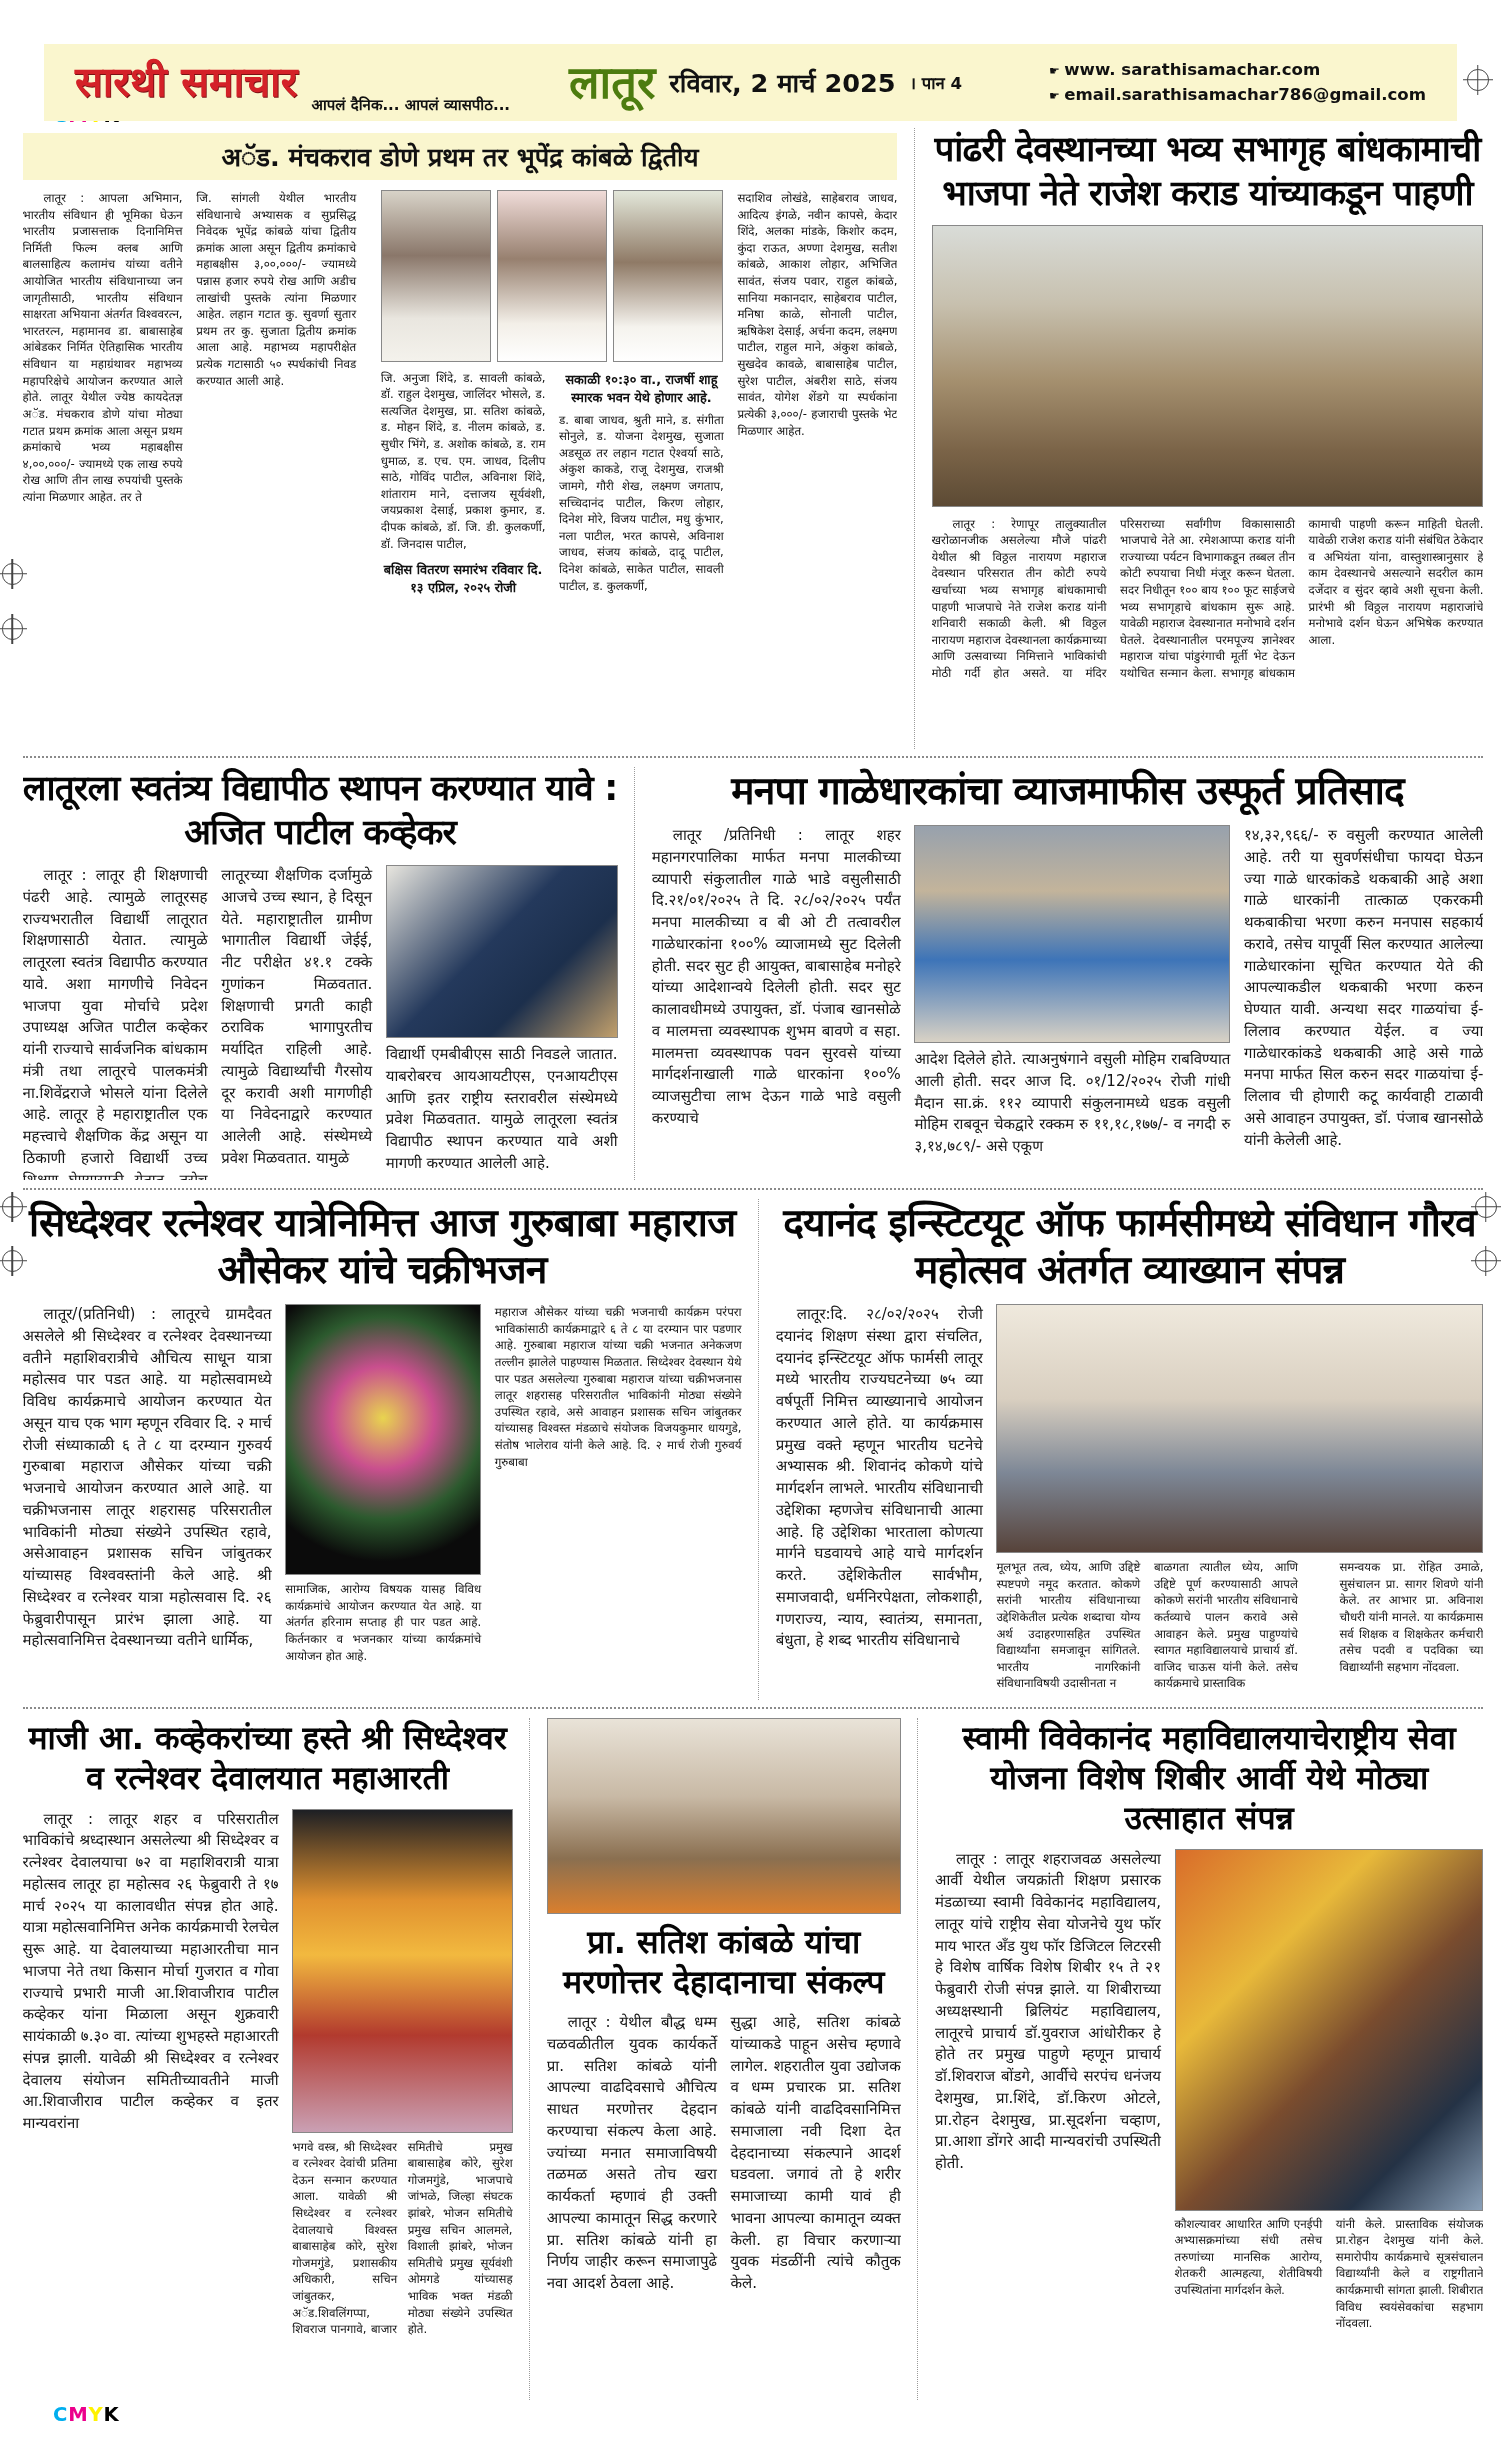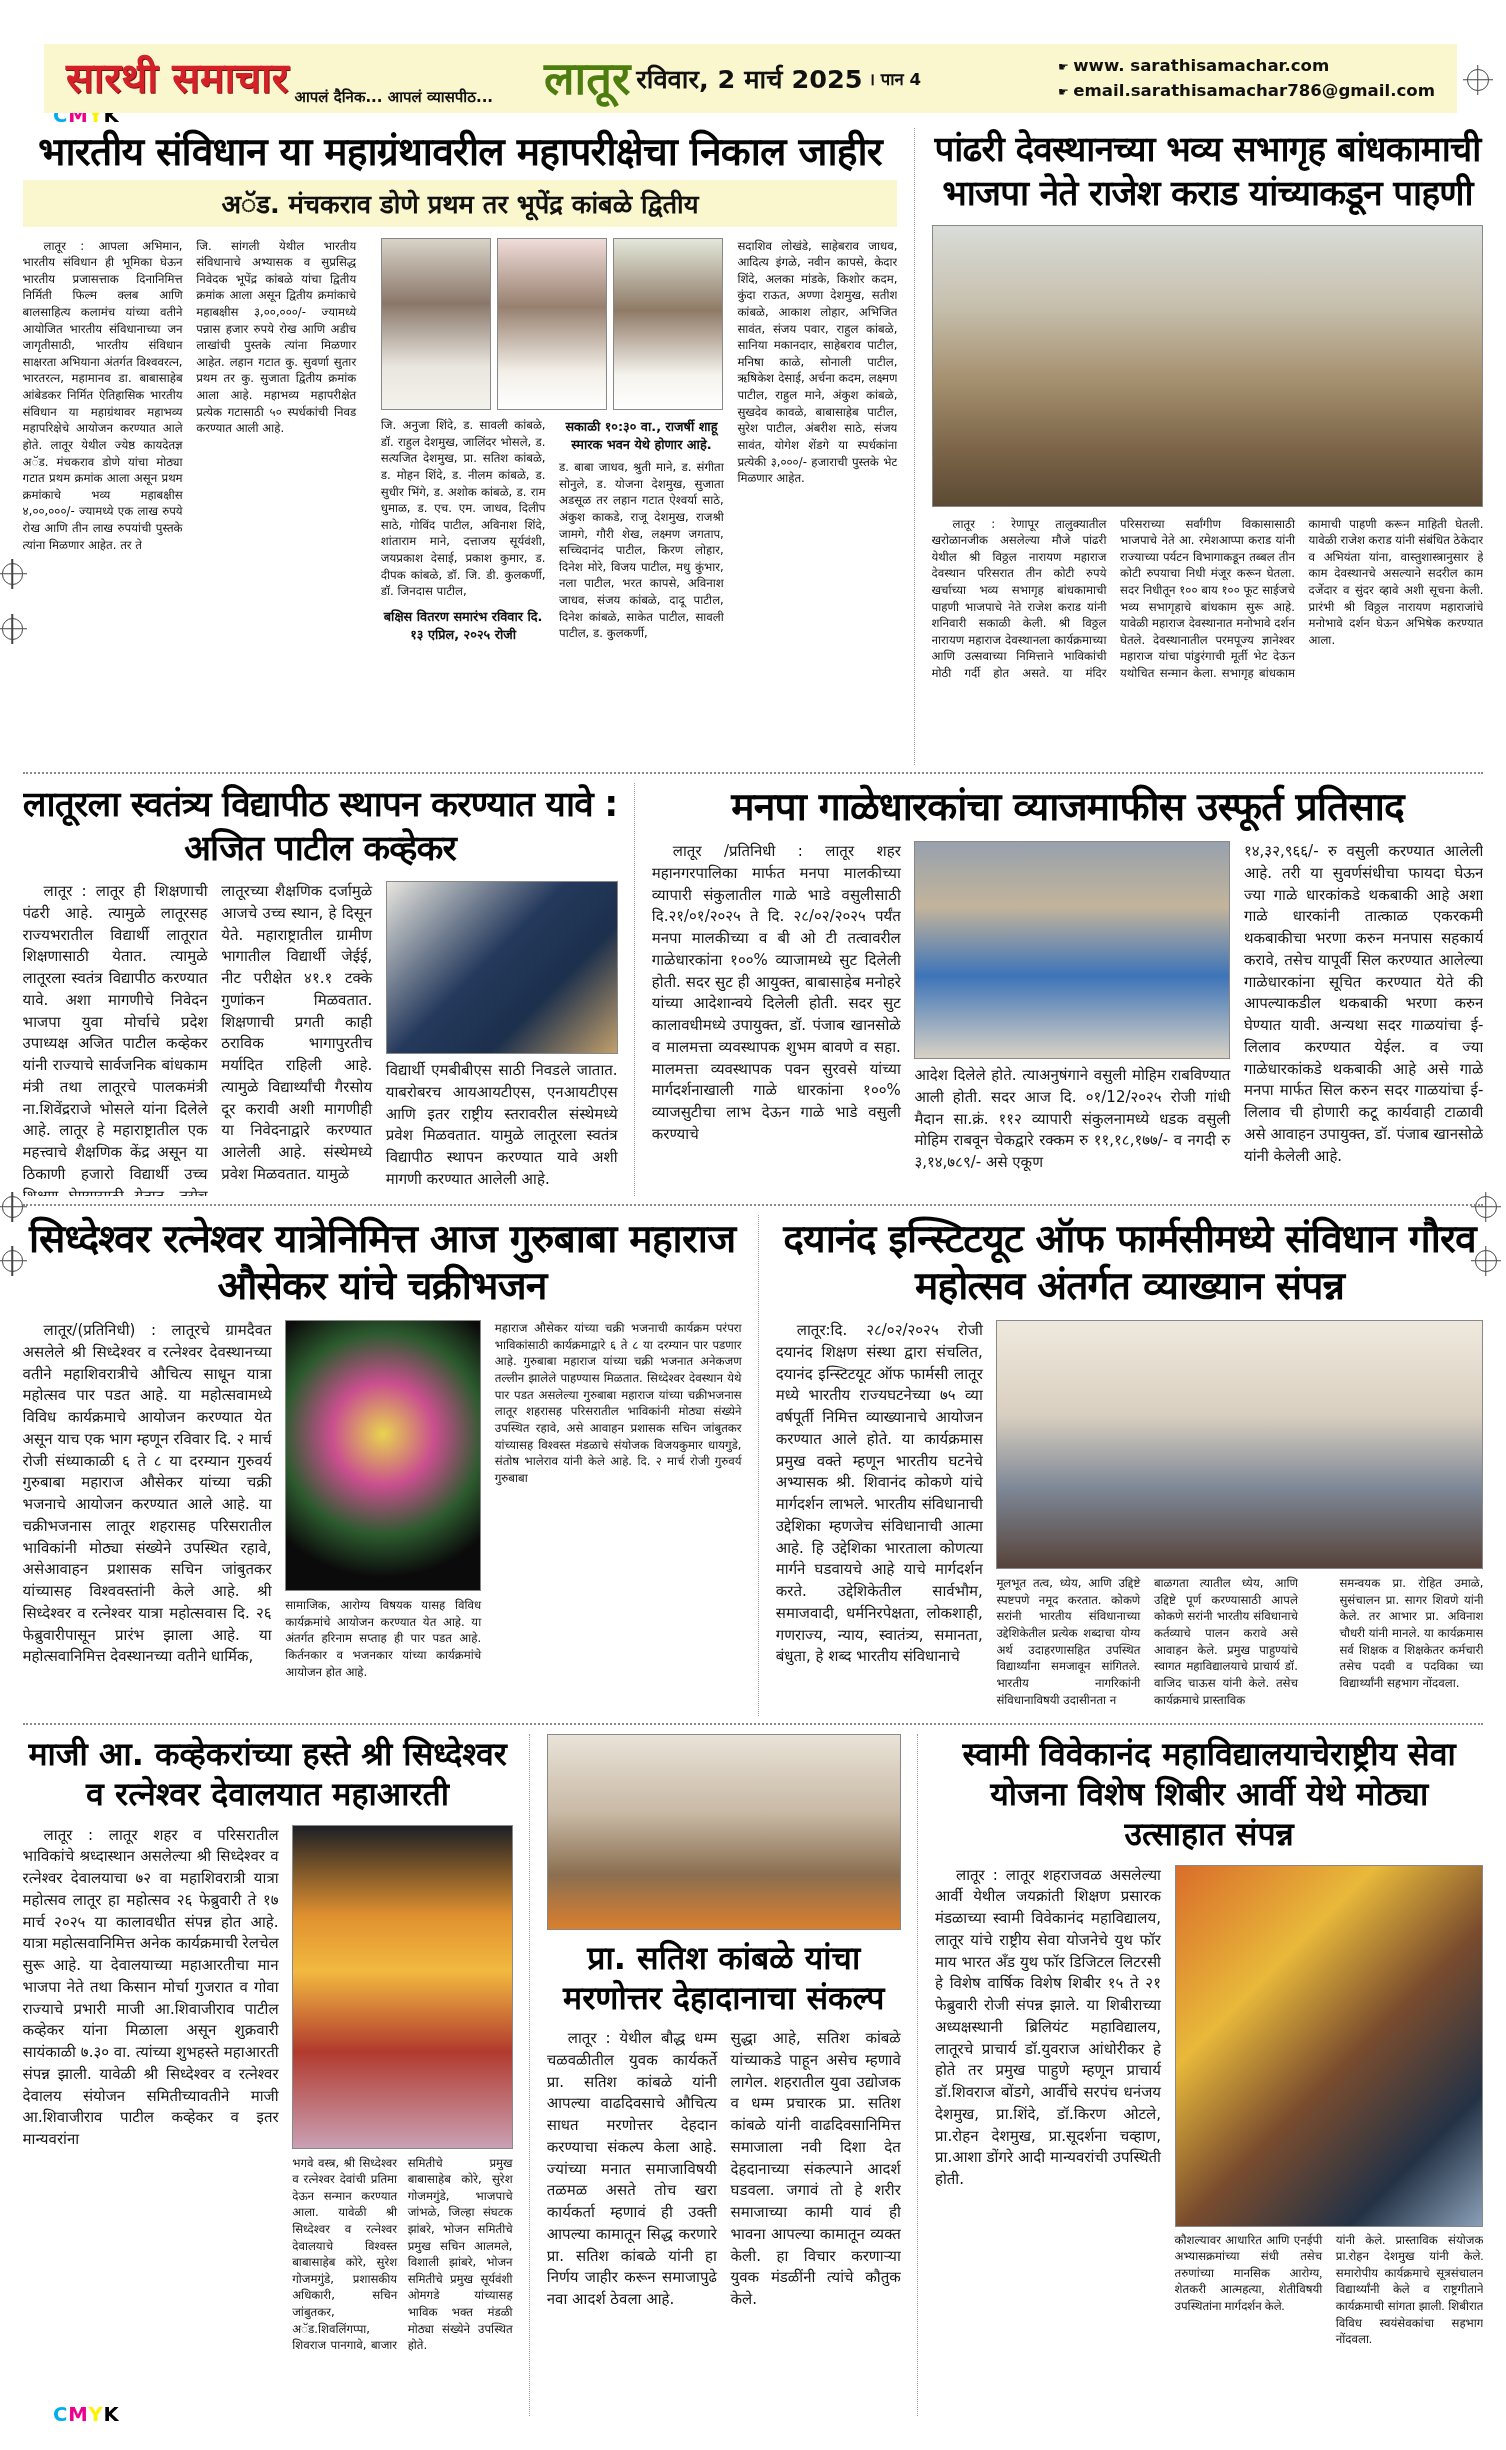--- a/index.html
+++ b/index.html
@@ -5,22 +5,22 @@
   html,body{margin:0;padding:0;background:#ffffff;}
   #page{position:relative;width:1506px;height:2450px;background:#ffffff;overflow:hidden;
         font-family:"DejaVu Sans","Liberation Sans",sans-serif;color:#111;}
   
   .cmyk{position:absolute;font-size:19.6px;font-weight:bold;letter-spacing:0.8px;}
   .cmyk span{display:inline-block;}
   .regmark{position:absolute;width:19.6px;height:19.6px;border:1.5px solid #444;border-radius:50%;}
   .regmark::before{content:'';position:absolute;left:50%;top:-5.3px;bottom:-5.3px;width:1.5px;background:#444;transform:translateX(-50%);}
   .regmark::after{content:'';position:absolute;top:50%;left:-5.3px;right:-5.3px;height:1.5px;background:#444;transform:translateY(-50%);}
   
-  .masthead{position:absolute;left:44px;right:49px;top:44px;height:69px;background:#FAF6CE;
-            display:flex;align-items:center;padding:0 22px;box-sizing:border-box;gap:6px;}
+  .masthead{position:absolute;left:44px;right:49px;top:44px;height:77px;background:#FAF6CE;
+            display:flex;align-items:center;padding:0 31px;box-sizing:border-box;gap:14px;}
   .brand{font-size:41px;font-weight:800;color:#D42128;text-shadow:0.8px 0.8px 0 #7a1014;white-space:nowrap;line-height:1;}
   .tagline{font-size:15px;font-weight:bold;color:#111;align-self:flex-end;margin-bottom:7.5px;white-space:nowrap;}
   .edition{font-size:45px;font-weight:800;color:#4d7c0f;margin-left:45px;white-space:nowrap;line-height:1;}
   .dateline{font-size:25.6px;font-weight:800;white-space:nowrap;}
   .pageno{font-size:16.6px;font-weight:bold;}
   .contact{margin-left:auto;font-size:16.6px;font-weight:bold;line-height:1.5;}
   .contact .ic{font-size:12px;margin-right:4.5px;}
   
   .content{position:absolute;left:22.6px;right:22.6px;top:128px;}
   .row{display:flex;gap:16.6px;}
@@ -78,21 +78,20 @@
       <div><span class="ic">☛</span><span>www. sarathisamachar.com</span></div>
       <div><span class="ic">☛</span><span>email.sarathisamachar786@gmail.com</span></div>
     </div>
   </div>
 
   <div class="content">
 
     <div class="row">
 
       <div style="flex:0 0 870px;">
-        <div class="hl-xl">भारतीय संविधान या महाग्रंथावरील महापरीक्षेचा निकाल जाहीर</div>
         <div class="subband">अॅड. मंचकराव डोणे प्रथम तर भूपेंद्र कांबळे द्वितीय</div>
         <div class="cols" style="height:527px;overflow:hidden;">
           <div class="bodytxt indent" style="flex:0 0 160px;">लातूर : आपला अभिमान, भारतीय संविधान ही भूमिका घेऊन भारतीय प्रजासत्ताक दिनानिमित्त निर्मिती फिल्म क्लब आणि बालसाहित्य कलामंच यांच्या वतीने आयोजित भारतीय संविधानाच्या जन जागृतीसाठी, भारतीय संविधान साक्षरता अभियाना अंतर्गत विश्ववरत्न, भारतरत्न, महामानव डा. बाबासाहेब आंबेडकर निर्मित ऐतिहासिक भारतीय संविधान या महाग्रंथावर महाभव्य महापरिक्षेचे आयोजन करण्यात आले होते. लातूर येथील ज्येष्ठ कायदेतज्ञ अॅड. मंचकराव डोणे यांचा मोठ्या गटात प्रथम क्रमांक आला असून प्रथम क्रमांकाचे भव्य महाबक्षीस ४,००,०००/- ज्यामध्ये एक लाख रुपये रोख आणि तीन लाख रुपयांची पुस्तके त्यांना मिळणार आहेत. तर ते</div>
           <div class="bodytxt" style="flex:0 0 160px;">जि. सांगली येथील भारतीय संविधानाचे अभ्यासक व सुप्रसिद्ध निवेदक भूपेंद्र कांबळे यांचा द्वितीय क्रमांक आला असून द्वितीय क्रमांकाचे महाबक्षीस ३,००,०००/- ज्यामध्ये पन्नास हजार रुपये रोख आणि अडीच लाखांची पुस्तके त्यांना मिळणार आहेत. लहान गटात कु. सुवर्णा सुतार प्रथम तर कु. सुजाता द्वितीय क्रमांक आला आहे. महाभव्य महापरीक्षेत प्रत्येक गटासाठी ५० स्पर्धकांची निवड करण्यात आली आहे.</div>
           <div style="flex:0 0 343px;display:flex;flex-direction:column;margin-left:11px;">
             <div style="display:flex;gap:6px;">
               <div class="photo ph-portrait1" style="width:110px;height:172px;"></div>
               <div class="photo ph-portrait2" style="width:110px;height:172px;"></div>
               <div class="photo ph-portrait3" style="width:110px;height:172px;"></div>
             </div>

